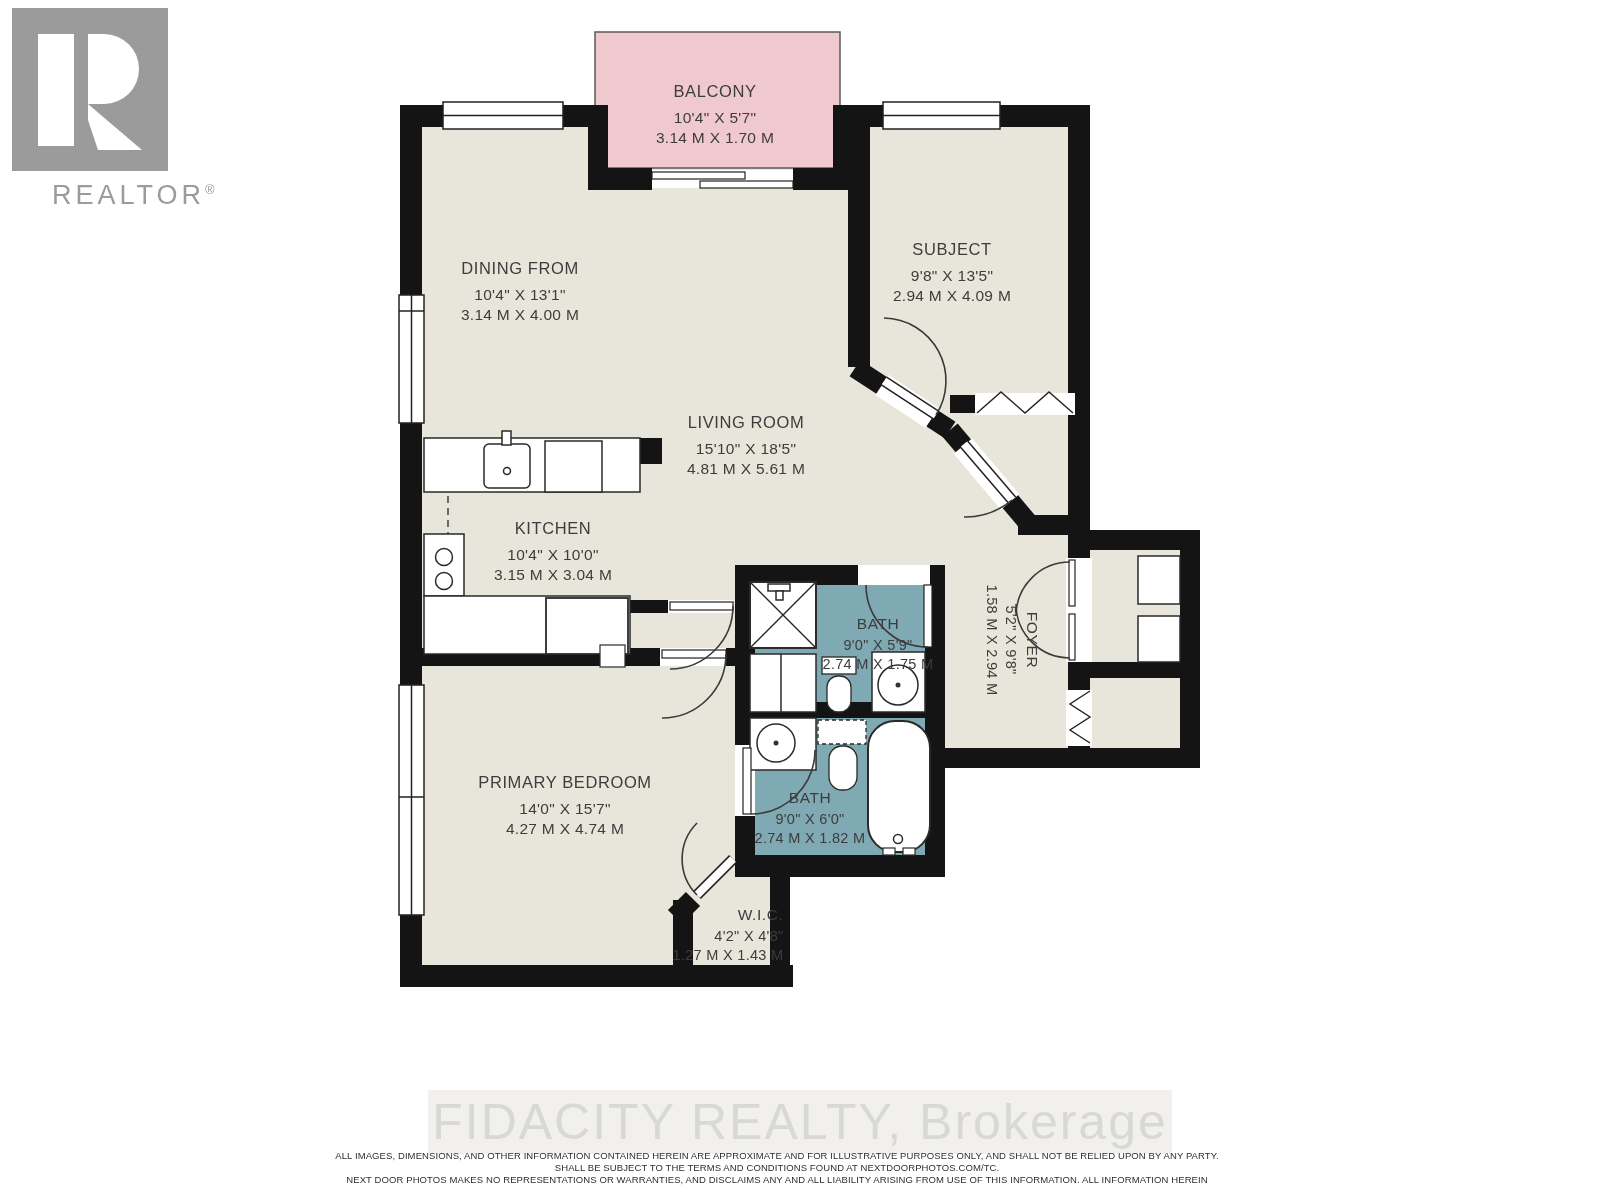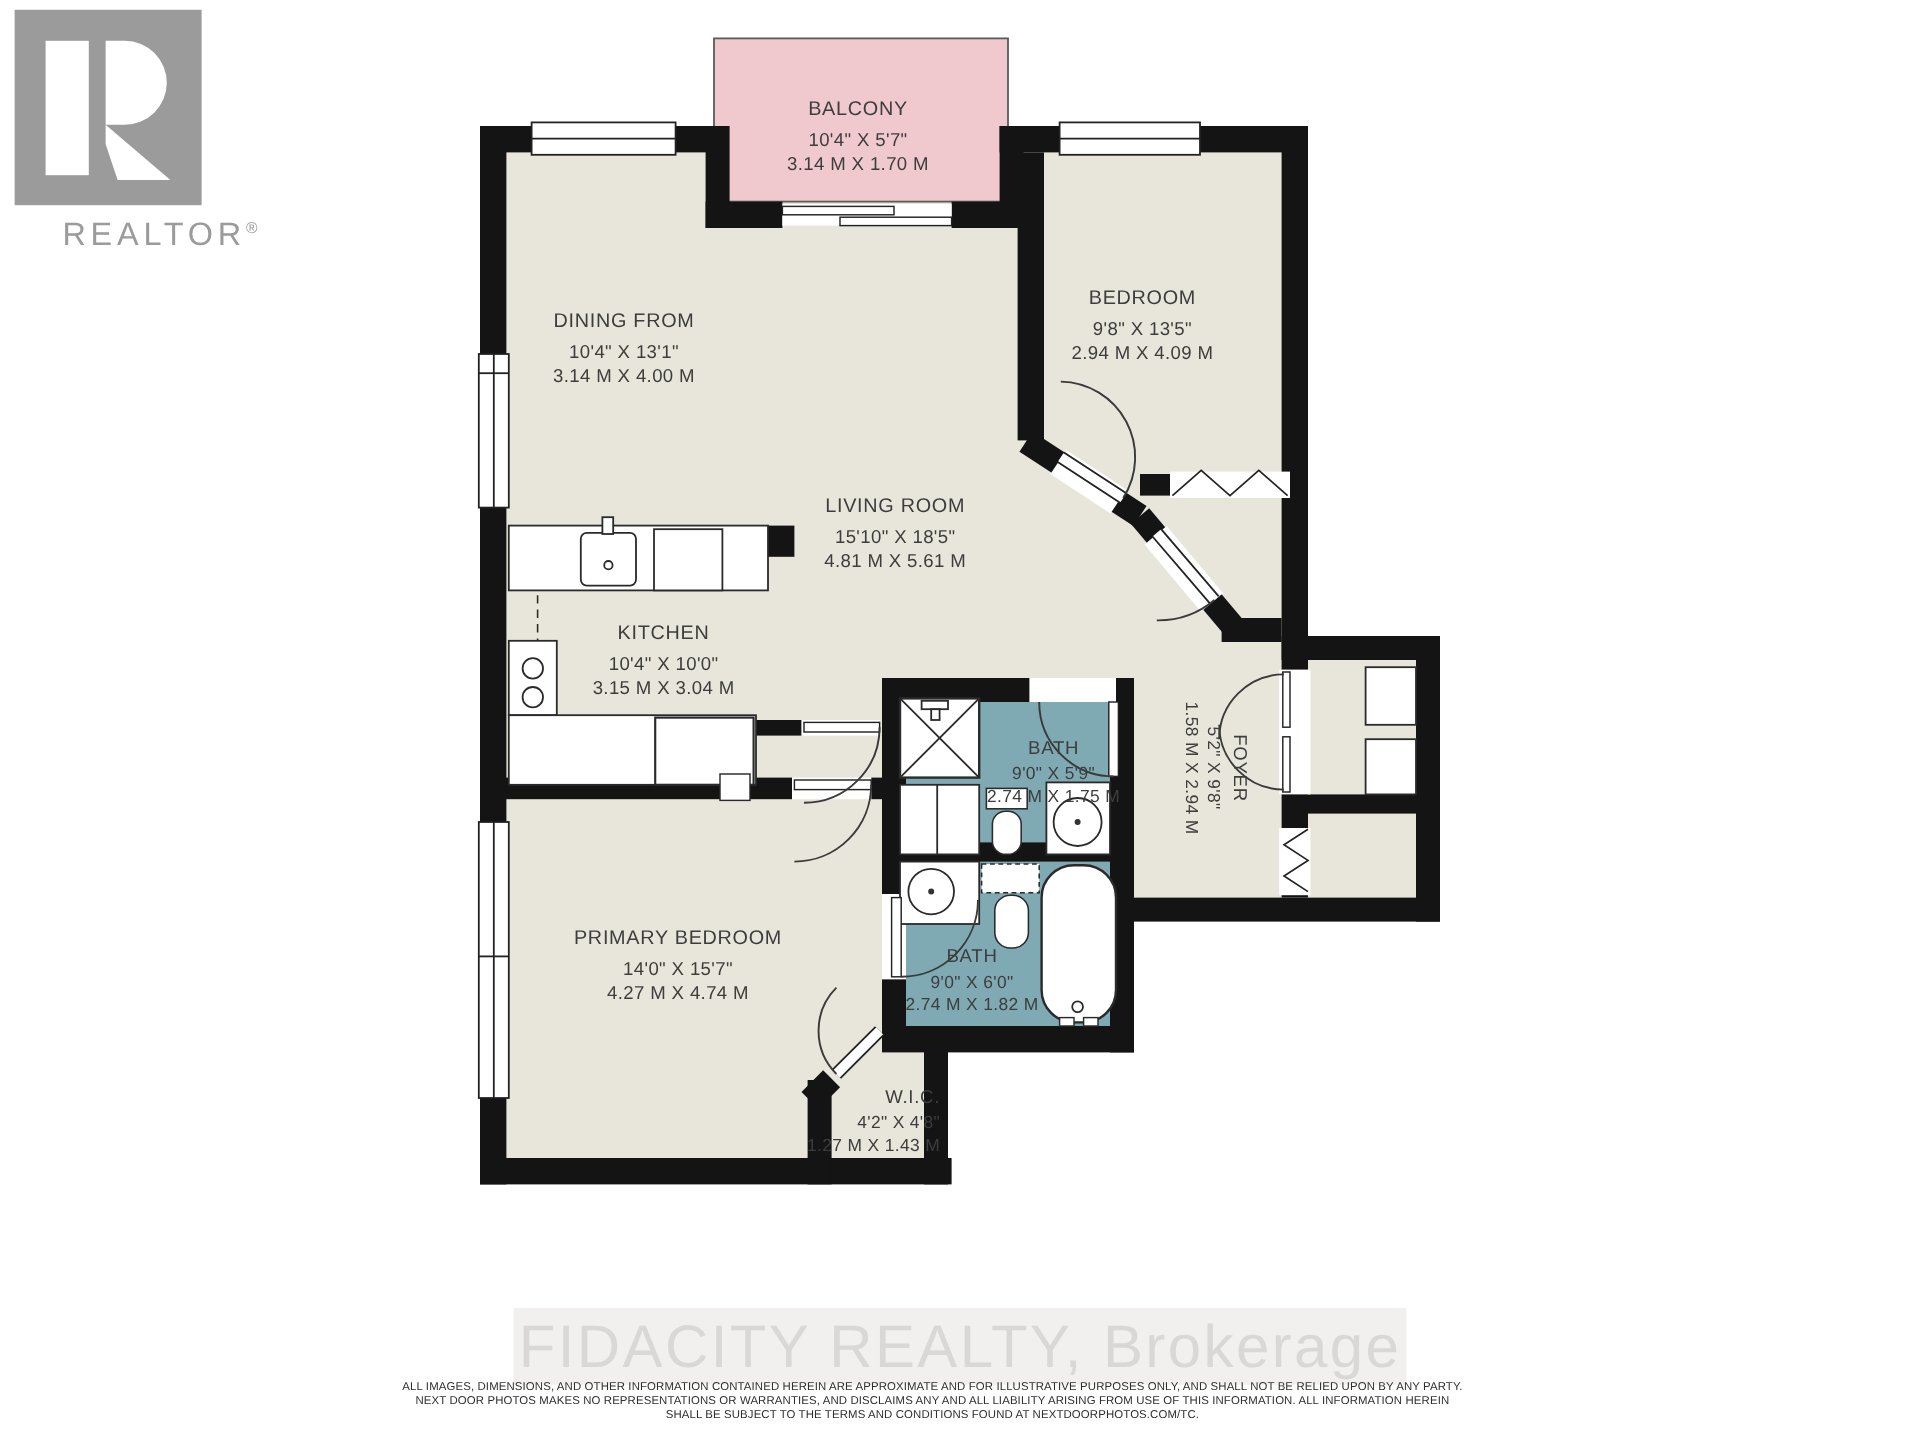--- a/index.html
+++ b/index.html
@@ -237,21 +237,21 @@
   <div class="room-name">BALCONY</div>
   <div class="room-dim">10'4" X 5'7"</div>
   <div class="room-dim">3.14 M X 1.70 M</div>
 </div>
 <div class="room-label" style="left:520px;top:292px;">
   <div class="room-name">DINING FROM</div>
   <div class="room-dim">10'4" X 13'1"</div>
   <div class="room-dim">3.14 M X 4.00 M</div>
 </div>
 <div class="room-label" style="left:952px;top:273px;">
-  <div class="room-name">BEDROOM</div>
+  <div class="room-name">SUBJECT</div>
   <div class="room-dim">9'8" X 13'5"</div>
   <div class="room-dim">2.94 M X 4.09 M</div>
 </div>
 <div class="room-label" style="left:746px;top:410px;margin-top:36px;">
   <div class="room-name">LIVING ROOM</div>
   <div class="room-dim">15'10" X 18'5"</div>
   <div class="room-dim">4.81 M X 5.61 M</div>
 </div>
 <div class="room-label" style="left:553px;top:552px;">
   <div class="room-name">KITCHEN</div>
@@ -290,15 +290,15 @@
   <path d="M 76 26 h 16 a 35 35 0 0 1 0 70 h -16 z" fill="#ffffff"></path>
   <path d="M 76 96 L 130 142 L 86 142 L 76 112 Z" fill="#ffffff"></path>
 </svg>
 <div id="realtor-wordmark"><span>REALTOR</span><sup>®</sup></div>
 
 <div id="watermark-band">
   <div id="watermark-text">FIDACITY REALTY, Brokerage</div>
 </div>
 <div id="disclaimer">
   <div>ALL IMAGES, DIMENSIONS, AND OTHER INFORMATION CONTAINED HEREIN ARE APPROXIMATE AND FOR ILLUSTRATIVE PURPOSES ONLY, AND SHALL NOT BE RELIED UPON BY ANY PARTY.</div>
+  <div>SHALL BE SUBJECT TO THE TERMS AND CONDITIONS FOUND AT NEXTDOORPHOTOS.COM/TC.</div>
   <div>NEXT DOOR PHOTOS MAKES NO REPRESENTATIONS OR WARRANTIES, AND DISCLAIMS ANY AND ALL LIABILITY ARISING FROM USE OF THIS INFORMATION. ALL INFORMATION HEREIN</div>
-  <div>SHALL BE SUBJECT TO THE TERMS AND CONDITIONS FOUND AT NEXTDOORPHOTOS.COM/TC.</div>
 </div>
 
 </body></html>

